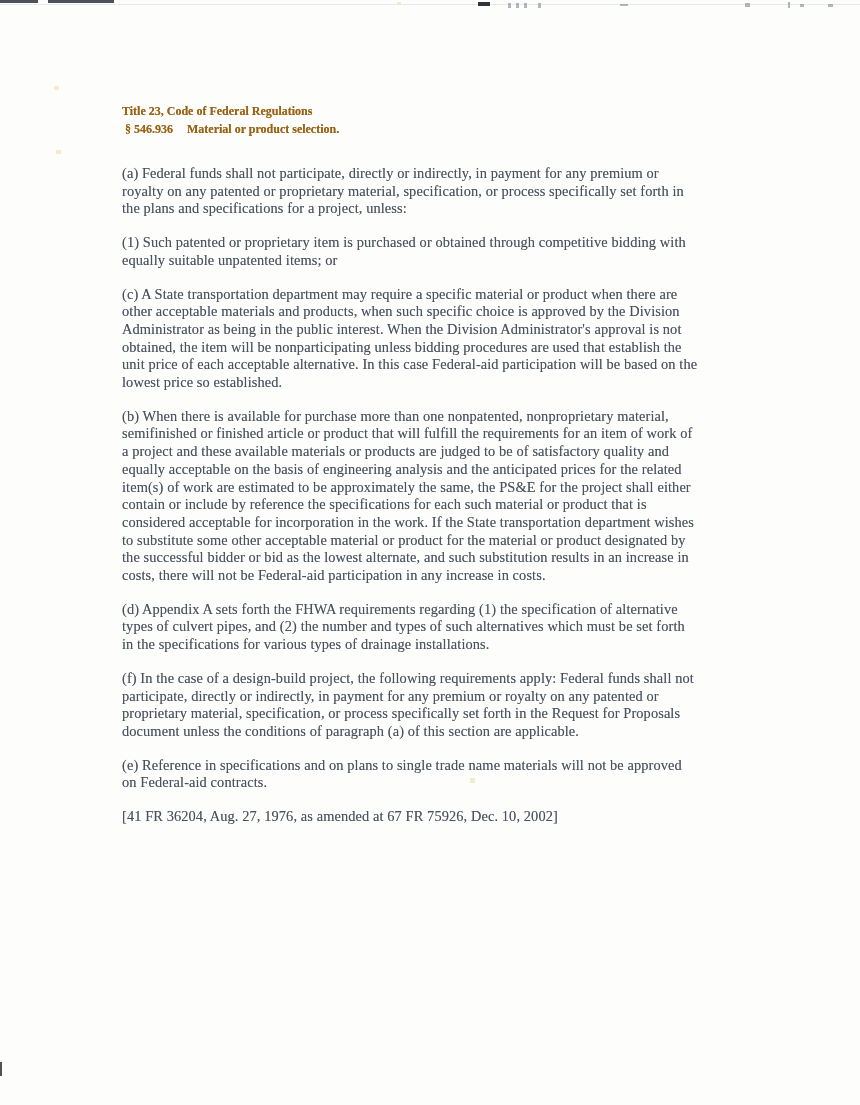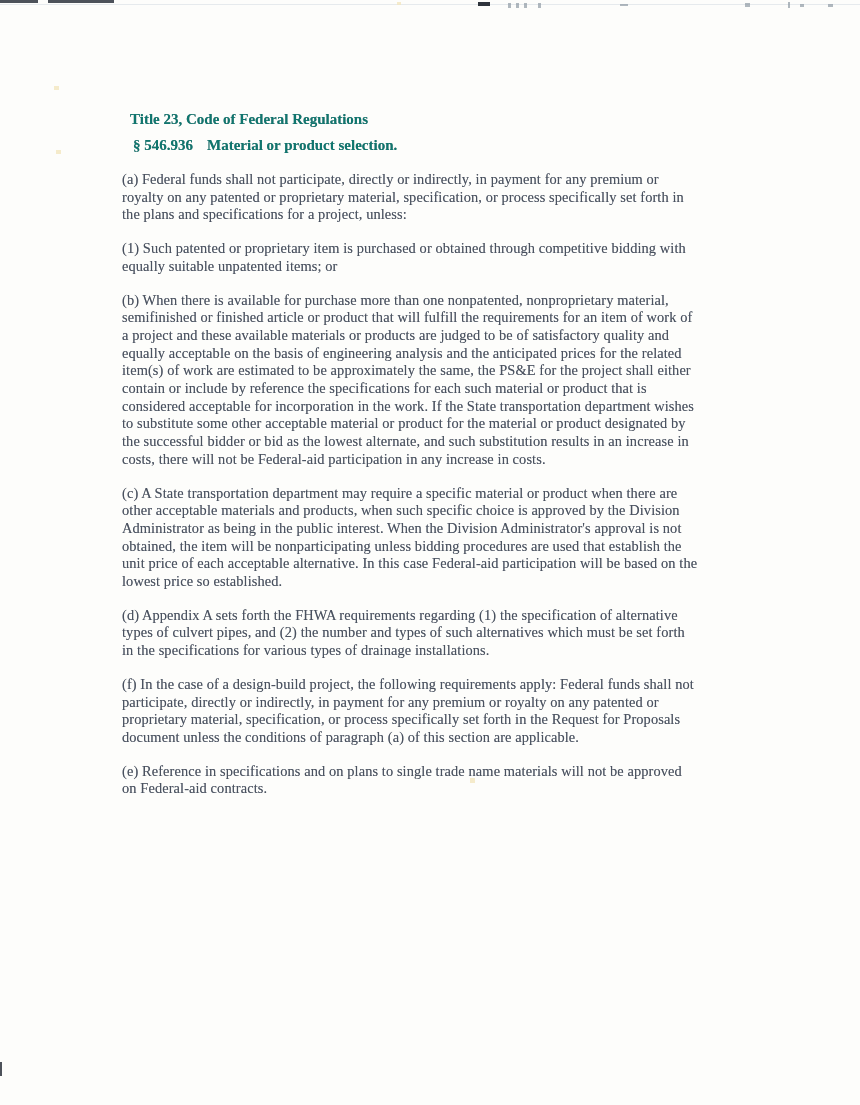--- a/index.html
+++ b/index.html
@@ -24,39 +24,39 @@
   .speck-dark { background: #2f343c; }
   .speck-yellow { background: #f3e6bf; opacity: .8; }
   .content {
     position: absolute;
     left: 122px;
     top: 102px;
     width: 660px;
     color: #4a5260;
   }
   .heading {
-    margin: 8px;
-    font-size: 15px;
+    margin: 0;
+    font-size: 12px;
     line-height: 18px;
     font-weight: bold;
-    color: #0f766e;
+    color: #a16207;
     text-shadow: 0 0 .5px rgba(58, 67, 79, .55);
   }
   .section-line { padding-left: 3px; }
   .section-title-gap { display: inline-block; width: 14px; }
   .body-par {
     margin: 16px 0 0 0;
     font-size: 14.4px;
     line-height: 17.7px;
     letter-spacing: 0.1px;
     white-space: pre-line;
     color: #4a5260;
     text-shadow: 0 0 .5px rgba(74, 82, 96, .5);
   }
-  .first-par { margin-top: 17px; }
+  .first-par { margin-top: 27px; }
 </style>
 </head>
 <body>
 
 <div class="page">
 
   <div class="scan-hairline"></div>
   <div class="artifact strip" style="left:0; top:0; width:38px; height:3px;"></div>
   <div class="artifact strip" style="left:48px; top:0; width:66px; height:3px;"></div>
   <div class="artifact speck-yellow" style="left:397px; top:2px; width:4px; height:3px;"></div>
@@ -79,40 +79,41 @@
 
   <div class="content">
     <p class="heading">Title 23, Code of Federal Regulations</p>
     <p class="heading section-line"><span>§ 546.936</span><span class="section-title-gap"></span><span>Material or product selection.</span></p>
 
     <p class="body-par first-par">(a) Federal funds shall not participate, directly or indirectly, in payment for any premium or
 royalty on any patented or proprietary material, specification, or process specifically set forth in
 the plans and specifications for a project, unless:</p>
     <p class="body-par">(1) Such patented or proprietary item is purchased or obtained through competitive bidding with
 equally suitable unpatented items; or</p>
+    <p class="body-par">(c) A State transportation department may require a specific material or product when there are
+other acceptable materials and products, when such specific choice is approved by the Division
+Administrator as being in the public interest. When the Division Administrator's approval is not
+obtained, the item will be nonparticipating unless bidding procedures are used that establish the
+unit price of each acceptable alternative. In this case Federal-aid participation will be based on the
+lowest price so established.</p>
     <p class="body-par">(b) When there is available for purchase more than one nonpatented, nonproprietary material,
 semifinished or finished article or product that will fulfill the requirements for an item of work of
 a project and these available materials or products are judged to be of satisfactory quality and
 equally acceptable on the basis of engineering analysis and the anticipated prices for the related
 item(s) of work are estimated to be approximately the same, the PS&amp;E for the project shall either
 contain or include by reference the specifications for each such material or product that is
 considered acceptable for incorporation in the work. If the State transportation department wishes
 to substitute some other acceptable material or product for the material or product designated by
 the successful bidder or bid as the lowest alternate, and such substitution results in an increase in
 costs, there will not be Federal-aid participation in any increase in costs.</p>
-    <p class="body-par">(c) A State transportation department may require a specific material or product when there are
-other acceptable materials and products, when such specific choice is approved by the Division
-Administrator as being in the public interest. When the Division Administrator's approval is not
-obtained, the item will be nonparticipating unless bidding procedures are used that establish the
-unit price of each acceptable alternative. In this case Federal-aid participation will be based on the
-lowest price so established.</p>
     <p class="body-par">(d) Appendix A sets forth the FHWA requirements regarding (1) the specification of alternative
 types of culvert pipes, and (2) the number and types of such alternatives which must be set forth
 in the specifications for various types of drainage installations.</p>
     <p class="body-par">(f) In the case of a design-build project, the following requirements apply: Federal funds shall not
 participate, directly or indirectly, in payment for any premium or royalty on any patented or
 proprietary material, specification, or process specifically set forth in the Request for Proposals
 document unless the conditions of paragraph (a) of this section are applicable.</p>
     <p class="body-par">(e) Reference in specifications and on plans to single trade name materials will not be approved
 on Federal-aid contracts.</p>
+    <p class="body-par">[41 FR 36204, Aug. 27, 1976, as amended at 67 FR 75926, Dec. 10, 2002]</p>
   </div>
 
 </div>
 
 </body></html>

